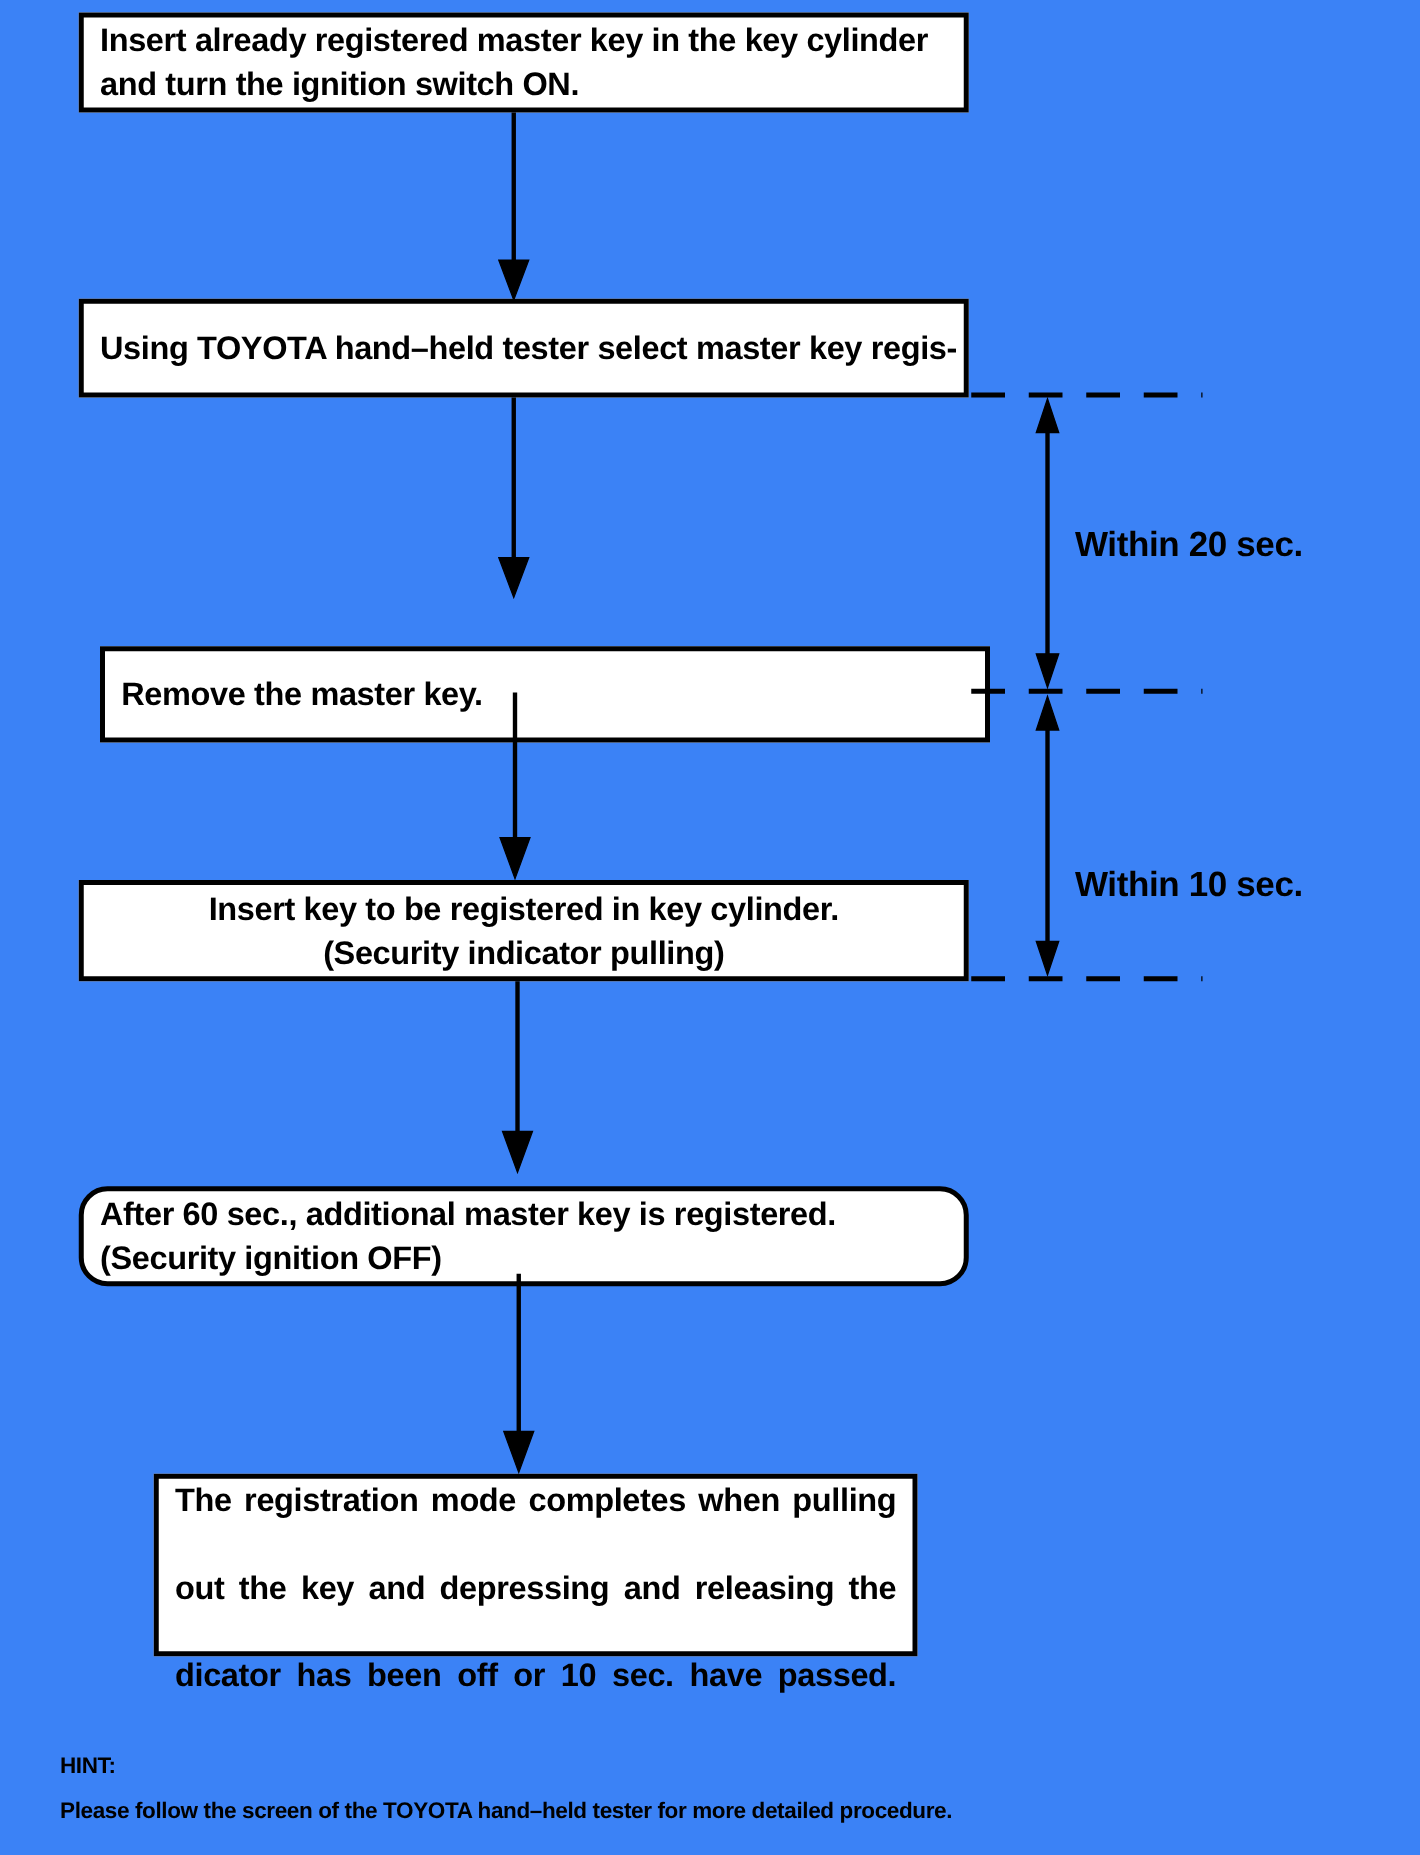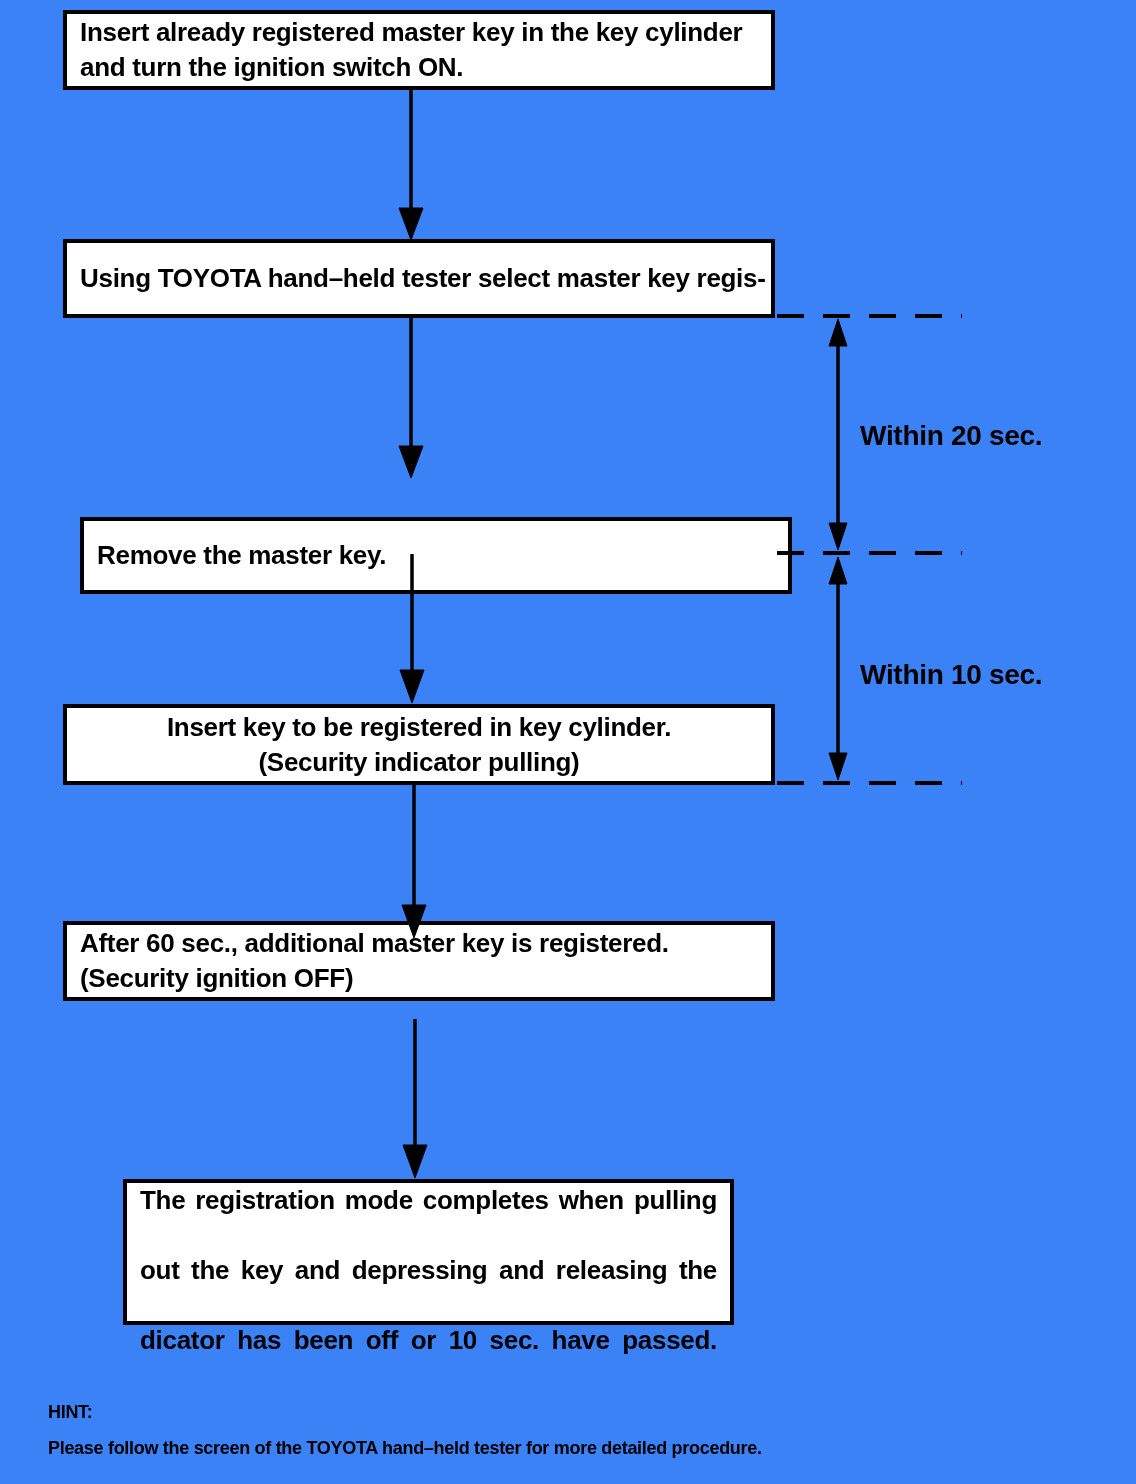--- a/index.html
+++ b/index.html
@@ -77,21 +77,21 @@
 
   <div class="box" style="left:80px; top:477px; width:712px; height:77px;margin-top:40px;">
     <div class="line">Remove the master key.</div>
   </div>
 
   <div class="box" style="left:63px; top:704px; width:712px; height:81px;align-items:center;">
     <div class="line">Insert key to be registered in key cylinder.</div>
     <div class="line">(Security indicator pulling)</div>
   </div>
 
-  <div class="box" style="left:63px; top:921px; width:712px; height:80px;">
+  <div class="box" style="left:63px; top:949px; width:712px; height:80px;border-radius:23px;">
     <div class="line">After 60 sec., additional master key is registered.</div>
     <div class="line">(Security ignition OFF)</div>
   </div>
 
   <div class="box" style="left:123px; top:1179px; width:611px; height:146px;">
     <div class="line justify">The registration mode completes when pulling</div>
     <div class="line justify">out the key and depressing and releasing the</div>
     <div class="line justify">dicator has been off or 10 sec. have passed.</div>
   </div>
 
@@ -134,20 +134,20 @@
       <polygon points="838,550 829,523 847,523"></polygon>
     </g>
     <g>
       <polygon points="838,557 829,584 847,584"></polygon>
       <line x1="838" y1="581" x2="838" y2="756" stroke-width="3.5"></line>
       <polygon points="838,780 829,753 847,753"></polygon>
     </g>
   </svg>
 
   <div class="timing-label" style="left:860px; top:420px;">Within 20 sec.</div>
-  <div class="timing-label" style="left:860px; top:659px;">Within 10 sec.</div>
+  <div class="timing-label" style="left:860px; top:692px;">Within 10 sec.</div>
 
   <div class="hint">
     <div class="hint-line">HINT:</div>
     <div class="hint-line">Please follow the screen of the TOYOTA hand–held tester for more detailed procedure.</div>
   </div>
 
 </div>
 
 </body></html>

